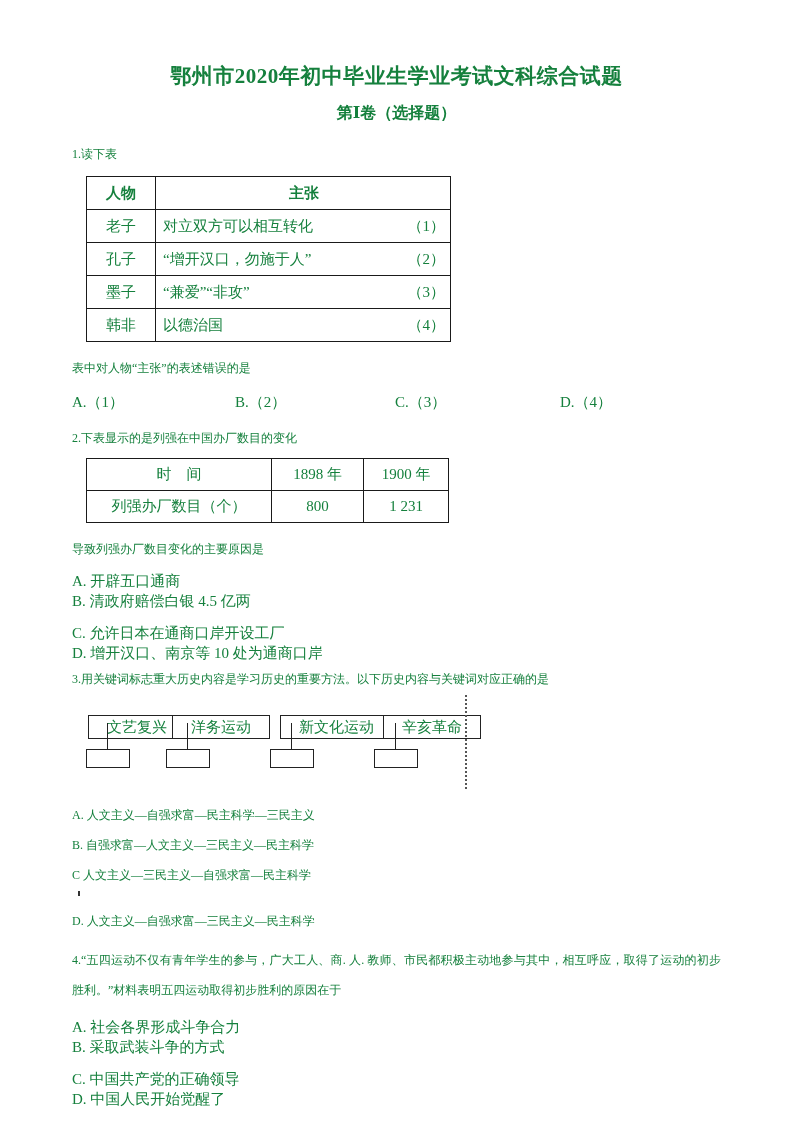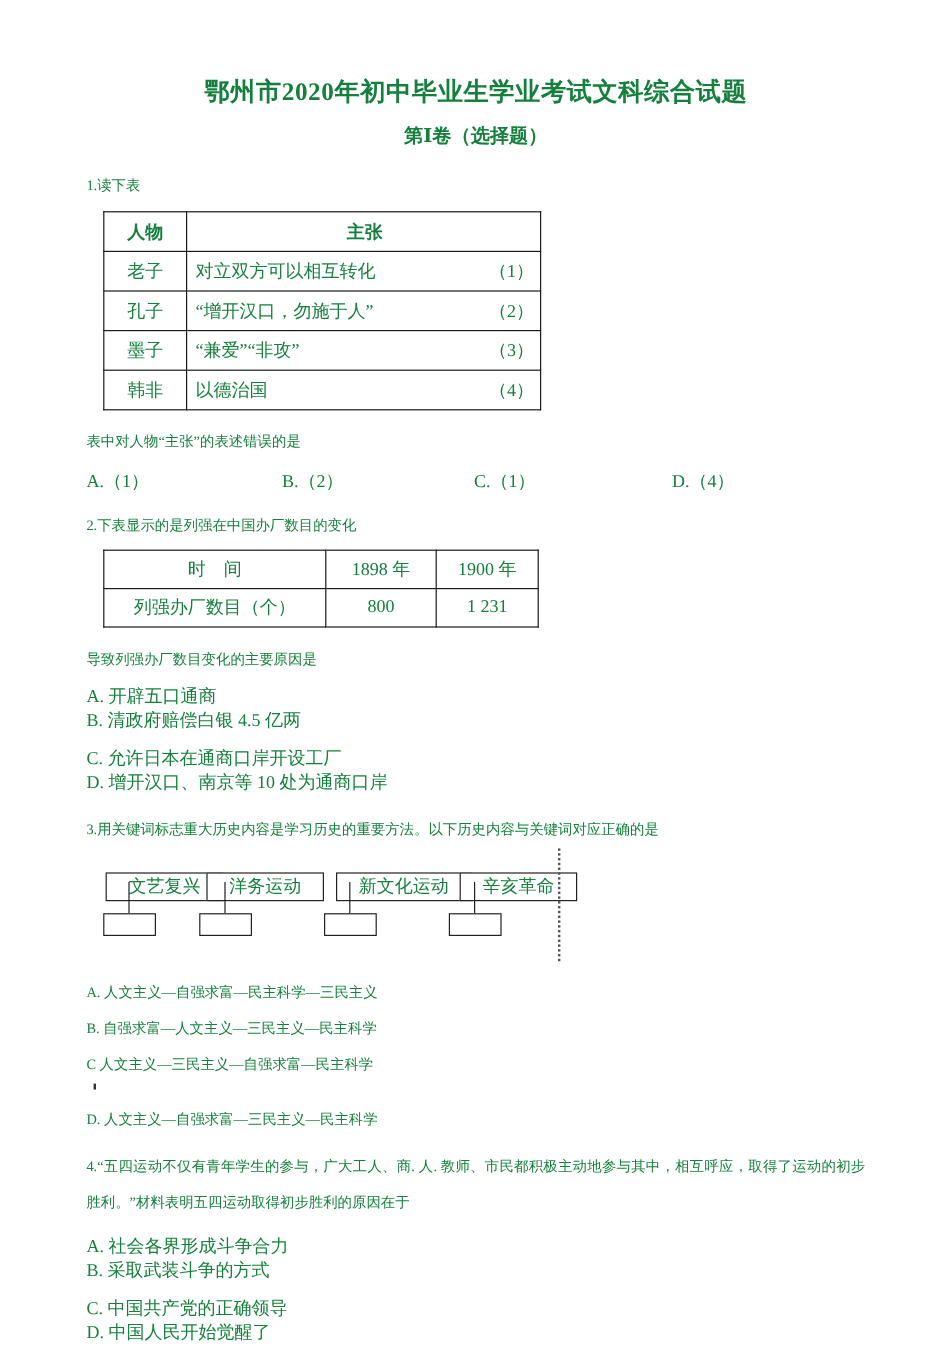--- a/index.html
+++ b/index.html
@@ -10,21 +10,21 @@
     color:#15803d;
     font-family:"Liberation Serif","DejaVu Serif",serif;
     box-sizing:border-box;
     padding:62px 72px 0 72px;
     overflow:hidden;
   }
   .title { font-size:21px; font-weight:bold; text-align:center; margin:0; letter-spacing:0.5px; }
   .subtitle { font-size:16px; font-weight:bold; text-align:center; margin:13px 0 0 0; }
   p { margin:0; font-size:12px; line-height:20px; }
   .mt20 { margin-top:20px; }
-  .mt18 { margin-top:18px; }
+  .mt18 { margin-top:6px; }
   .mt16 { margin-top:16px; }
   .mt14 { margin-top:14px; }
 
   table { border-collapse:collapse; }
   .t1 { margin:12px 0 0 14px; }
   .t1 th, .t1 td { border:1.4px solid #1a1a1a; font-size:15px; height:32px; padding:0; }
   .t1 th { font-weight:bold; text-align:center; }
   .t1 .person { width:68px; text-align:center; }
   .t1 .claim { width:282px; padding:0 5px 0 7px; }
   .t1 .claim-inner { display:flex; justify-content:space-between; align-items:flex-end; }
@@ -128,21 +128,21 @@
       </td>
     </tr>
   </tbody>
     </table>
 
   <p class="mt16">表中对人物“主张”的表述错误的是</p>
 
   <div class="opts4">
     <span class="o1">A.（1）</span>
     <span class="o2">B.（2）</span>
-    <span class="o3">C.（1）</span>
+    <span class="o3">C.（3）</span>
     <span class="o4">D.（4）</span>
   </div>
 
   <p class="mt16">2.下表显示的是列强在中国办厂数目的变化</p>
 
   <table class="t2">
     <tbody>
         <tr>
       <td class="c1">时　间</td>
       <td class="c2">1898 年</td>

